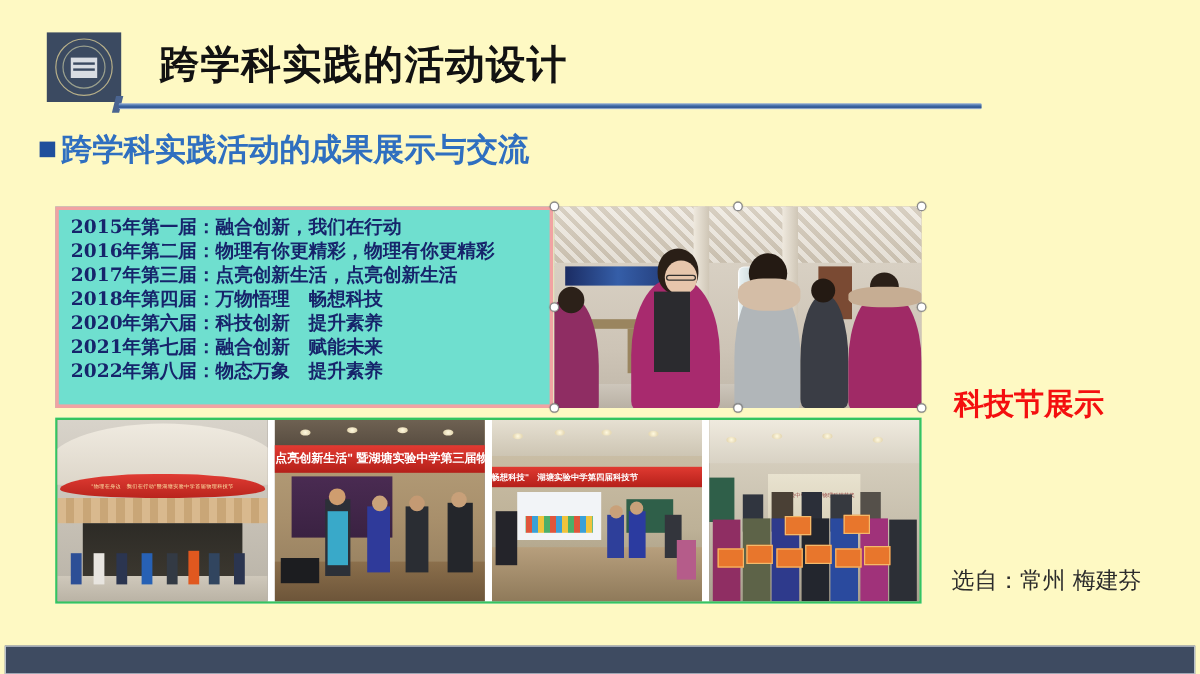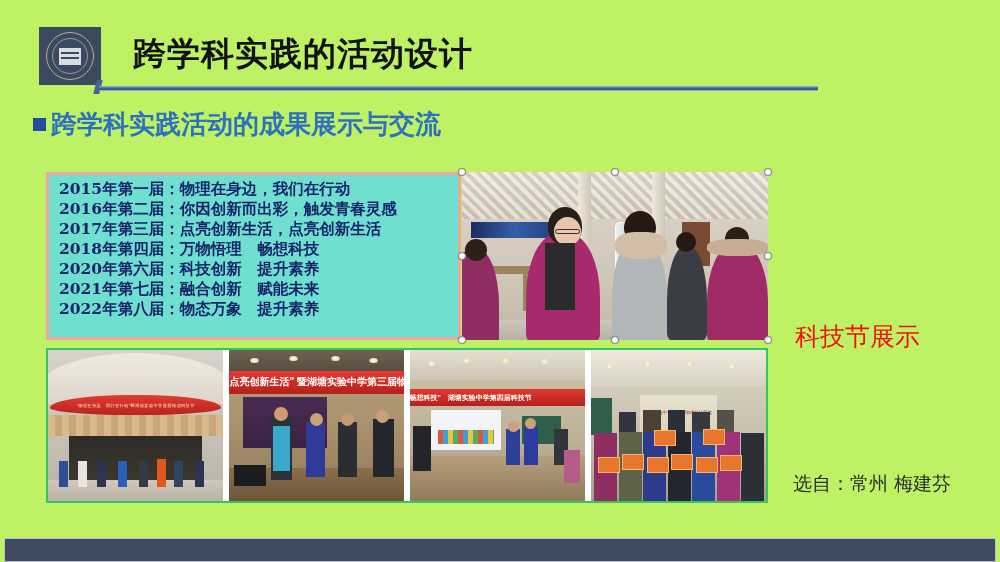--- a/index.html
+++ b/index.html
@@ -3,21 +3,21 @@
 <meta charset="utf-8">
 <style>
   html,body{margin:0;padding:0;}
   body{
     width:1000px;height:562px;
     background:#ffffff;
     font-family:"Liberation Sans", sans-serif;
     overflow:hidden;
     position:relative;
   }
-  .slide{position:absolute;inset:0;background:#bef264;}
+  .slide{position:absolute;inset:0;background:#fef9c3;}
 
   
   .logo-box{
     position:absolute;left:39px;top:27px;width:62px;height:58px;
     background:#3b4a61;
     display:flex;align-items:center;justify-content:center;
   }
   .logo-seal{
     width:46px;height:46px;border-radius:50%;
     border:1.6px solid #b8b089;
@@ -169,21 +169,21 @@
     background:linear-gradient(180deg,#e8e2cf,#dcd4bd);
     display:flex;align-items:center;justify-content:center;}
   .p4-screen span{font-size:4.5px;color:#8d3a3a;text-align:center;line-height:6px;}
   .p4-row{position:absolute;left:0;bottom:0;width:100%;height:52%;}
   .cert{position:absolute;width:20px;height:14px;background:#e8762c;border:1px solid #f3b96a;}
 
   
   .caption-red{
     position:absolute;left:795px;top:320px;
     font-family:"DejaVu Sans","Liberation Sans",sans-serif;
-    font-weight:normal;font-size:25px;color:#f40f0f;white-space:nowrap;
+    font-weight:bold;font-size:25px;color:#f40f0f;white-space:nowrap;
   }
   .caption-src{
     position:absolute;left:793px;top:471px;
     font-family:"DejaVu Serif","Liberation Serif",serif;
     font-size:19px;color:#2b2b2b;white-space:nowrap;
   }
 
   
   .footer-bar{
     position:absolute;left:4px;right:4px;bottom:0px;height:24px;
@@ -204,22 +204,22 @@
   <div class="page-title">跨学科实践的活动设计</div>
   <div class="title-rule-cap"></div>
   <div class="title-rule"></div>
 
   <div class="bullet-row">
     <span class="bullet-sq"></span>
     <span class="bullet-text">跨学科实践活动的成果展示与交流</span>
   </div>
 
   <div class="text-panel">
-    <div class="line">2015年第一届：物理在身边，我们在行动</div>
-    <div class="line">2016年第二届：你因创新而出彩，触发青春灵感</div>
+    <div class="line">2015年第一届：融合创新，我们在行动</div>
+    <div class="line">2016年第二届：物理有你更精彩，物理有你更精彩</div>
     <div class="line">2017年第三届：点亮创新生活，点亮创新生活</div>
     <div class="line">2018年第四届：万物悟理　畅想科技</div>
     <div class="line">2020年第六届：科技创新　提升素养</div>
     <div class="line">2021年第七届：融合创新　赋能未来</div>
     <div class="line">2022年第八届：物态万象　提升素养</div>
   </div>
 
   <div class="main-photo">
     <div class="mp-ceiling"></div>
     <div class="mp-wall"></div>

